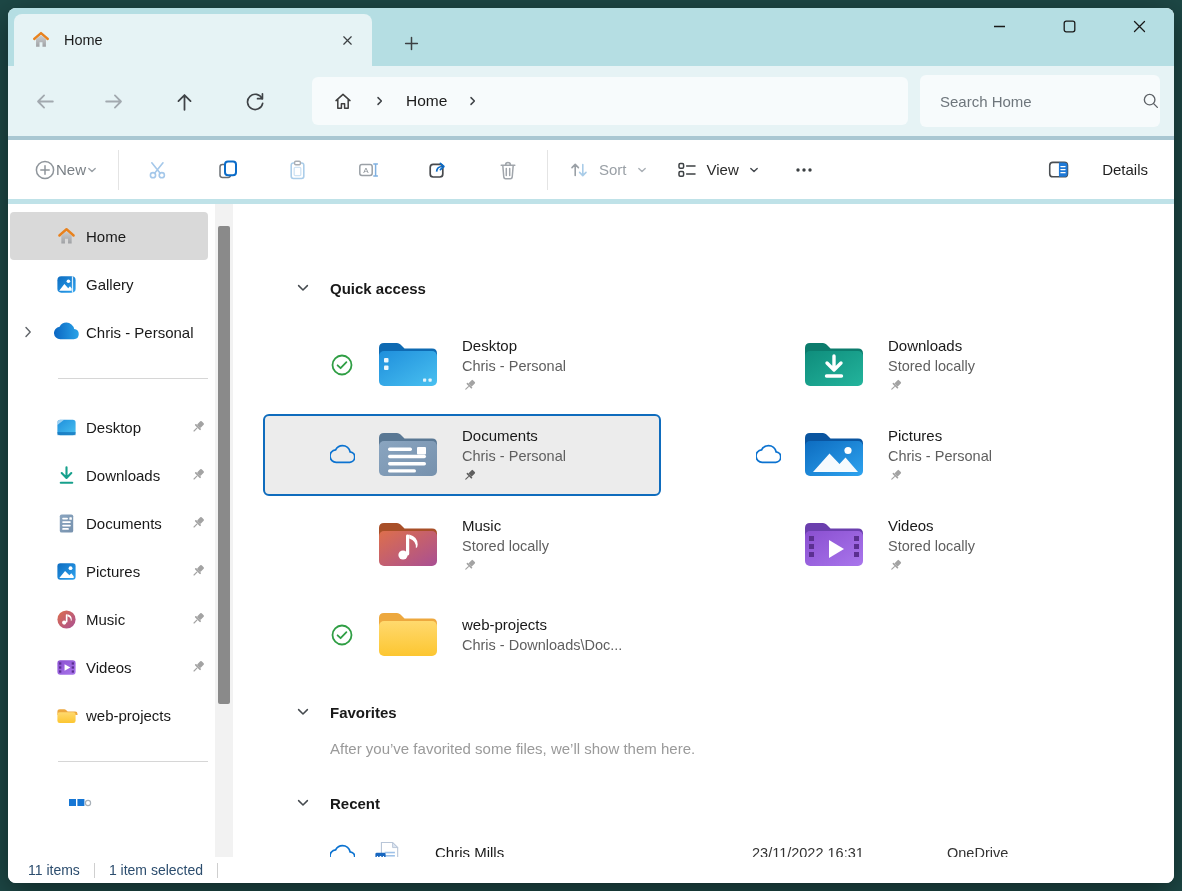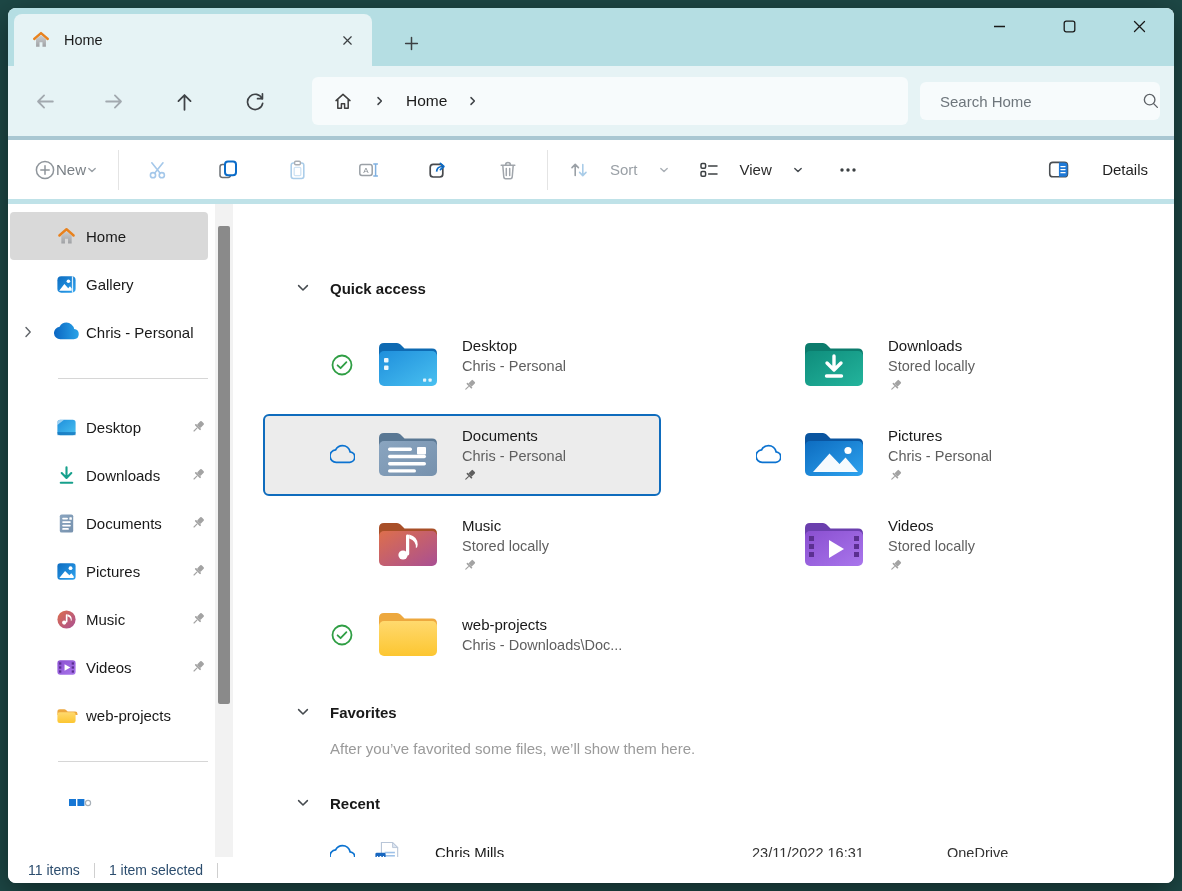--- a/index.html
+++ b/index.html
@@ -15,34 +15,34 @@
   .tab-close{width:26px;height:26px;display:grid;place-items:center;border-radius:4px;cursor:default;}
   .newtab{position:absolute;left:390px;top:22px;width:26px;height:26px;display:grid;place-items:center;}
   .wincontrols{position:absolute;right:0;top:0;height:36px;display:flex;}
   .wc{width:70px;height:36px;display:grid;place-items:center;}
   
   .navbar{height:70px;background:#e6f3f5;display:flex;align-items:center;padding:0 14px 0 16px;flex:0 0 auto;}
   .nav-btn{width:40px;height:40px;display:grid;place-items:center;margin-right:30px;}
   .addr{flex:1;height:48px;background:#f7fbfc;border-radius:6px;margin-left:8px;display:flex;align-items:center;
     padding:0 14px 0 20px;gap:20px;}
   .crumb{font-size:15.5px;color:#1b1b1b;}
-  .searchbox{width:240px;height:38px;margin-left:12px;background:#f7fbfc;border-radius:6px;display:flex;
+  .searchbox{width:240px;height:52px;margin-left:12px;background:#f7fbfc;border-radius:6px;display:flex;
     align-items:center;padding:0 12px 0 18px;box-sizing:border-box;}
   .searchbox input{flex:1;border:none;outline:none;background:transparent;font-size:15px;color:#3a3a3a;
     font-family:"Liberation Sans","DejaVu Sans",sans-serif;}
   .searchbox input::placeholder{color:#6e767c;}
   .sep1{height:4px;background:#a9c7d2;flex:0 0 auto;}
   .sep2{height:5px;background:#bfe2e8;flex:0 0 auto;}
   
   .toolbar{height:59px;background:#fff;display:flex;align-items:center;padding-left:26px;flex:0 0 auto;}
   .new-btn{display:flex;align-items:center;margin-right:16px;}
   .new-label{font-size:15px;color:#7a8086;}
   .tb-divider{width:1px;height:40px;background:#e4e4e4;margin:0 4px;}
   .tb-btn{width:70px;height:46px;display:grid;place-items:center;}
-  .tb-combo{display:flex;align-items:center;gap:20px;margin-left:16px;}
+  .tb-combo{display:flex;align-items:center;gap:9px;margin-left:16px;}
   .tb-combo .lbl{font-size:15px;}
   .lbl-dim{color:#9aa0a6;} .lbl-dark{color:#2b2b2b;}
   .more-btn{margin-left:24px;width:40px;height:40px;display:grid;place-items:center;}
   .details-btn{margin-left:auto;margin-right:26px;display:flex;align-items:center;gap:10px;}
   .details-label{font-size:15px;color:#1f1f1f;margin-left:22px;}
   
   .bodyrow{flex:1;display:flex;overflow:hidden;min-height:0;background:#fff;}
   .sidebar{width:254px;flex:0 0 auto;position:relative;padding-top:8px;box-sizing:border-box;}
   .srow{height:48px;display:flex;align-items:center;position:relative;margin:0 54px 0 2px;
     padding-left:44px;border-radius:4px;}

